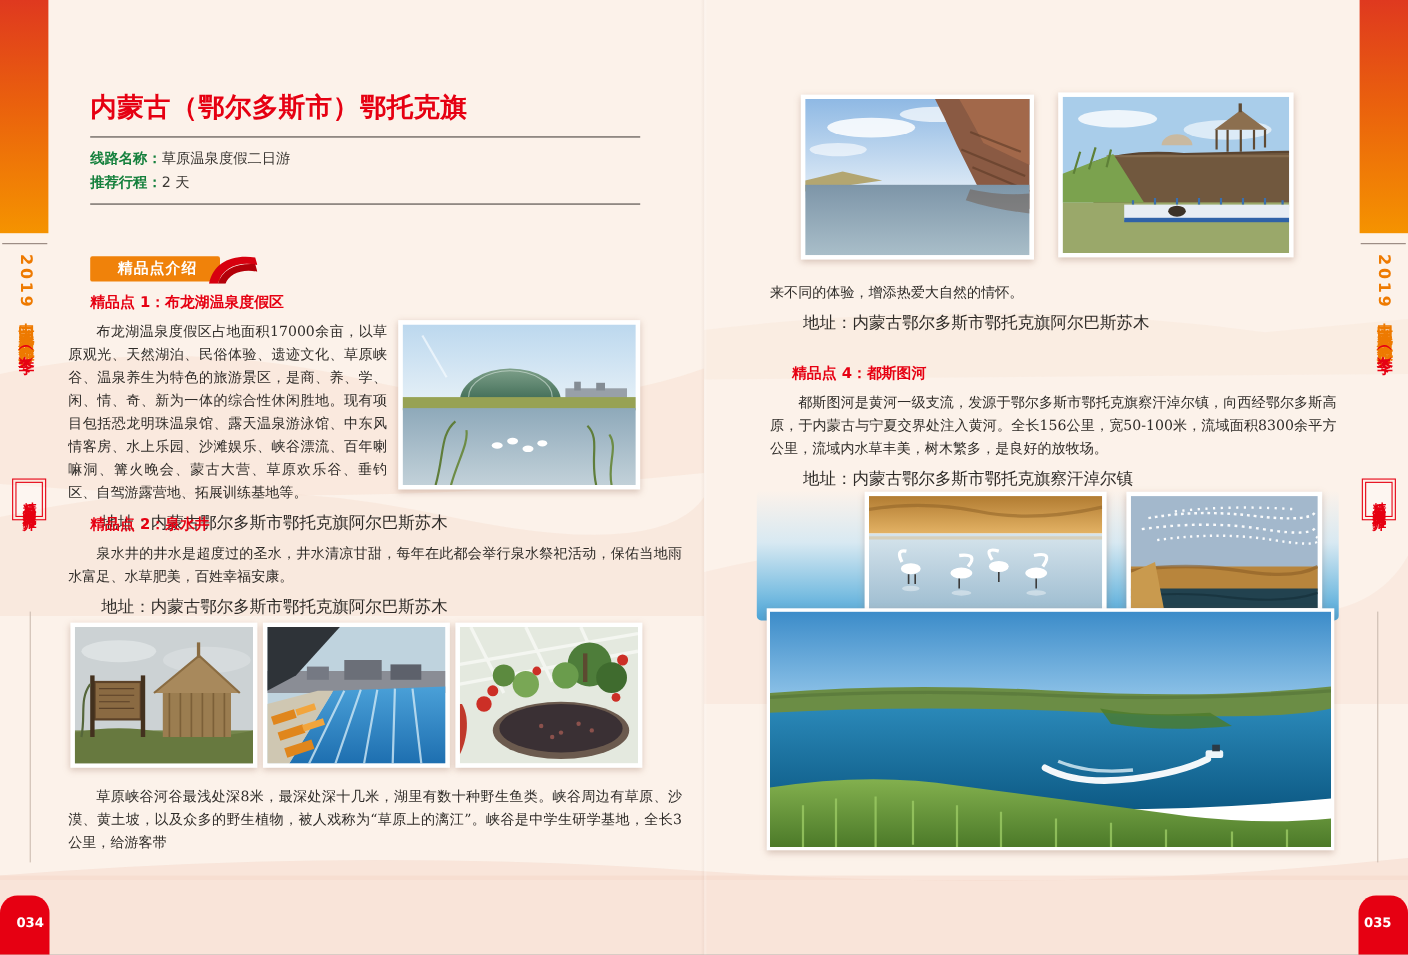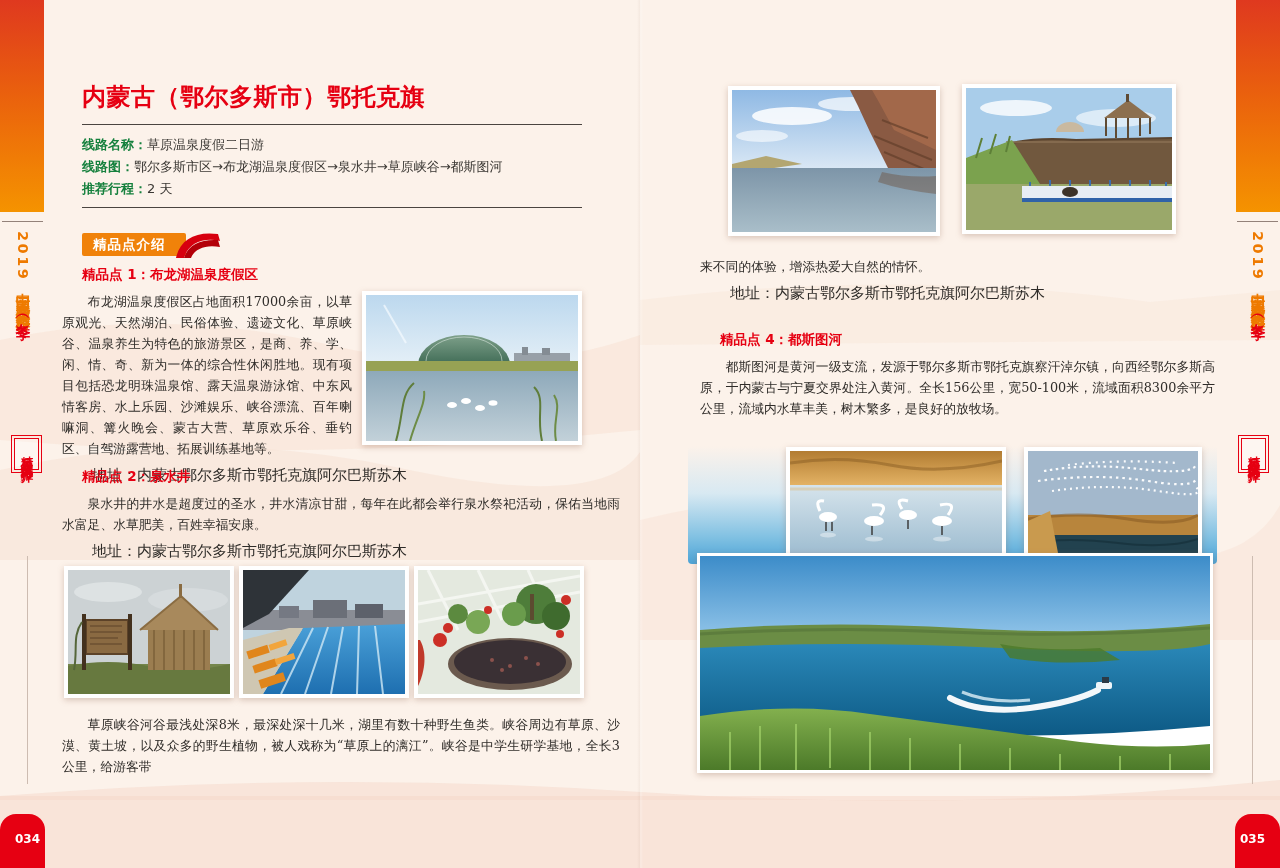--- a/index.html
+++ b/index.html
@@ -46,21 +46,21 @@
   .lp-head{position:absolute;top:82px;left:0;width:558px;}
   .page-title{margin:0 38px 0 20px;font-size:24px;font-weight:800;color:#e60012;letter-spacing:.5px;line-height:30px;}
   .rule{height:1px;background:#4a4440;margin:12px 38px 0 20px;}
   .route{margin:9px 38px 0 20px;font-size:13px;line-height:22px;}
   .route .lab{color:#15803d;font-weight:700;}
   .route .val{color:#3a3733;}
   .route + .rule{margin-top:7px;}
   
   .badge{position:absolute;top:233px;left:20px;background:#f0820a;color:#fff;
     font-size:13.5px;font-weight:700;letter-spacing:1px;line-height:23px;
-    padding:0 20px 0 11px;border-radius:2px;}
+    padding:0 20px 0 25px;border-radius:2px;}
   .badge .swoosh{position:absolute;right:-34px;top:-4px;width:46px;height:29px;}
   
   .pt-heading{font-size:13.5px;font-weight:700;color:#e60012;margin:0 0 7px 20px;}
   .body-txt{font-family:"DejaVu Serif","Liberation Serif",serif;font-size:12.8px;
     line-height:21px;text-align:justify;color:#2f2c29;margin:0;text-indent:2em;}
   .addr{font-family:"DejaVu Serif","Liberation Serif",serif;font-size:15px;
     line-height:21px;color:#2f2c29;margin:6px 0 0 0;text-indent:2em;}
   .lp-point1{position:absolute;top:266px;left:0;width:558px;}
   .p1-row{display:flex;align-items:flex-start;}
   .p1-row .body-txt{width:290px;flex:none;}
@@ -117,21 +117,20 @@
   <div class="pageblock left">034</div>
   <div class="pageblock right">035</div>
 
   <div class="page page-left">
 
     <div class="lp-head">
       <h1 class="page-title">内蒙古（鄂尔多斯市）鄂托克旗</h1>
       <div class="rule"></div>
       <div class="route">
         <div><span class="lab">线路名称：</span><span class="val">草原温泉度假二日游</span></div>
-        <div><span class="lab">线路图：</span><span class="val">鄂尔多斯市区→布龙湖温泉度假区→泉水井→草原峡谷→都斯图河</span></div>
         <div><span class="lab">推荐行程：</span><span class="val">2 天</span></div>
       </div>
       <div class="rule"></div>
     </div>
 
     <div class="badge">
       <span>精品点介绍</span>
       <svg class="swoosh" width="46" height="29" viewBox="0 0 46 29">
         <path d="M2,29 C6,10 22,2 44,5 L46,12 C30,8 14,14 10,29 Z" fill="#d7000f"></path>
         <path d="M10,29 C14,16 26,10 44,11 L46,18 C32,15 20,20 17,29 Z" fill="#b30009"></path>
@@ -319,20 +318,21 @@
           <ellipse cx="104" cy="104" rx="8" ry="5" fill="#3c3228"></ellipse>
         </svg>
       </div>
     </div>
 
     <div class="rp-text">
       <p class="body-txt cont">来不同的体验，增添热爱大自然的情怀。</p>
       <p class="addr">地址：内蒙古鄂尔多斯市鄂托克旗阿尔巴斯苏木</p>
       <div class="pt-heading">精品点 4：都斯图河</div>
       <p class="body-txt">都斯图河是黄河一级支流，发源于鄂尔多斯市鄂托克旗察汗淖尔镇，向西经鄂尔多斯高原，于内蒙古与宁夏交界处注入黄河。全长156公里，宽50-100米，流域面积8300余平方公里，流域内水草丰美，树木繁多，是良好的放牧场。</p>
+      <p class="addr">地址：内蒙古鄂尔多斯市鄂托克旗察汗淖尔镇</p>
     </div>
 
     <div class="rp-band"></div>
 
     <div class="rp-photos-mid">
       <div class="frame">
         <svg width="212" height="104" viewBox="0 0 212 104" preserveAspectRatio="none">
           <defs>
             <linearGradient id="g7r" x1="0" y1="0" x2="0" y2="1">
                 <stop offset="0" stop-color="#b27c32"></stop>

